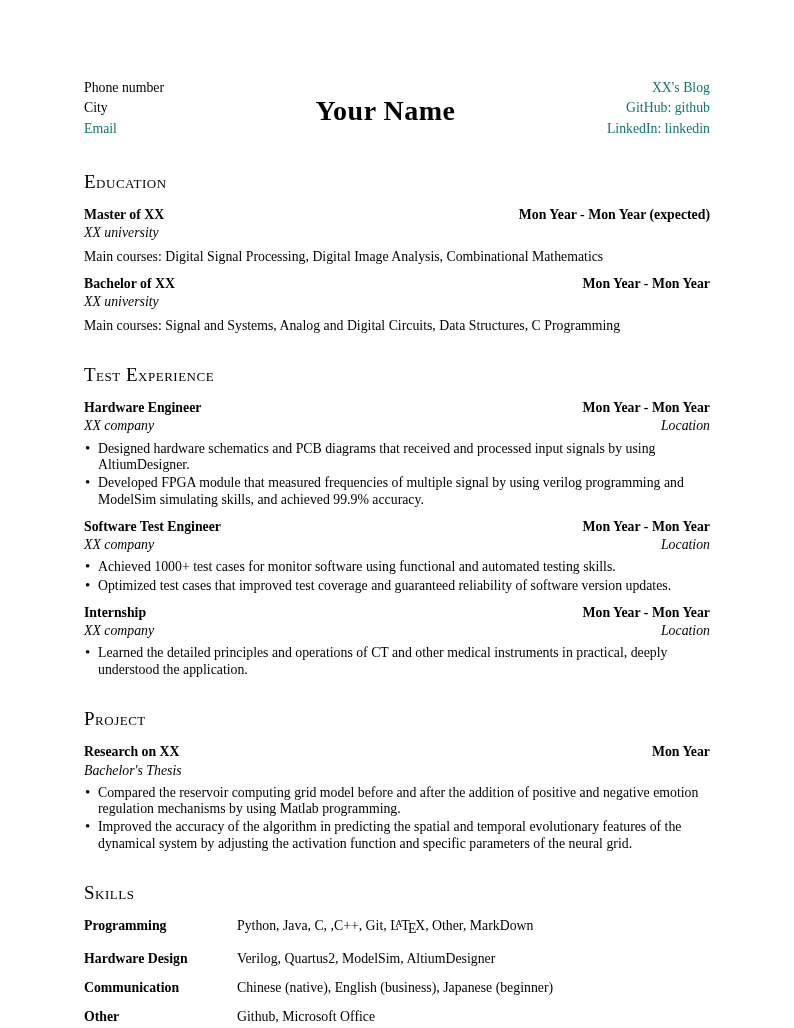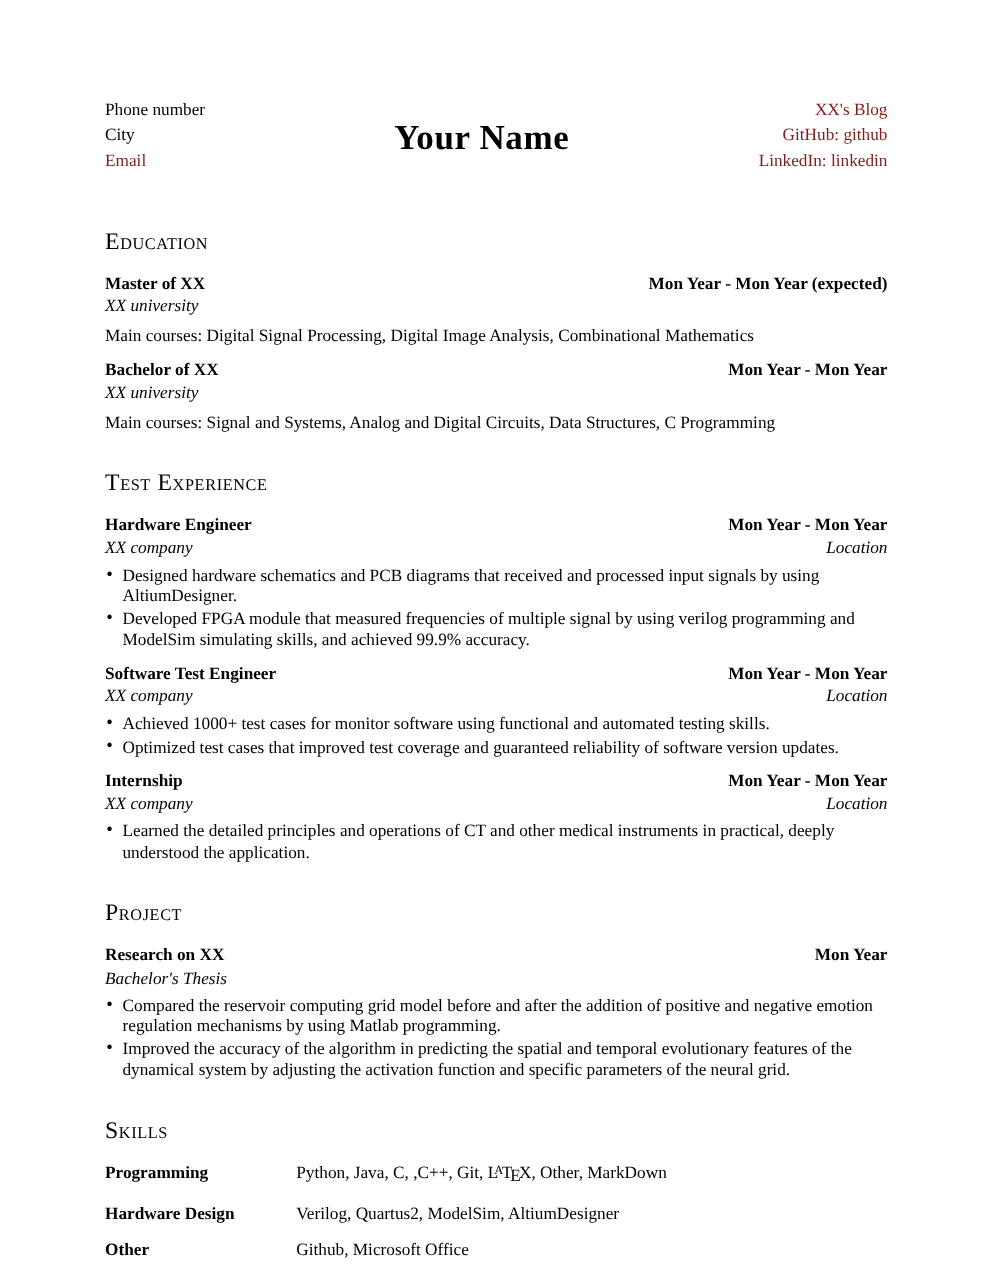--- a/index.html
+++ b/index.html
@@ -12,28 +12,28 @@
   .page {
     width: 794px;
     height: 1028px;
     margin: 0 auto;
     background: #ffffff;
     padding: 80px 84px 20px 84px;
     overflow: hidden;
     font-size: 13.8px;
     line-height: 1.18;
   }
-  a.link { color: #7f1d1d; text-decoration: none; cursor: pointer; }
+  a.link { color: #0f766e; text-decoration: none; cursor: pointer; }
 
   
   .header {
     display: flex;
     justify-content: space-between;
     align-items: center;
-    margin-bottom: 42px;
+    margin-bottom: 30px;
   }
   .header-left { text-align: left; }
   .header-right { text-align: right; }
   .header-left div, .header-right div { margin-bottom: 4px; }
   .name {
     font-size: 28px;
     font-weight: bold;
     text-align: center;
     letter-spacing: 0.5px;
   }
@@ -225,20 +225,24 @@
     <div class="skill-row">
       <div class="skill-label">Programming</div>
       <div class="skill-value"><span>Python, Java, C, ,C++, Git, </span><span class="latex"><span>L</span><span class="lx-a">a</span><span>T</span><span class="lx-e">e</span><span>X</span></span><span>, Other, MarkDown</span></div>
     </div>
 
     <div class="skill-row">
       <div class="skill-label">Hardware Design</div>
       <div class="skill-value">Verilog, Quartus2, ModelSim, AltiumDesigner</div>
     </div>
 
+    <div class="skill-row">
+      <div class="skill-label">Communication</div>
+      <div class="skill-value">Chinese (native), English (business), Japanese (beginner)</div>
+    </div>
 
     <div class="skill-row">
       <div class="skill-label">Other</div>
       <div class="skill-value">Github, Microsoft Office</div>
     </div>
   </div>
 
 </div>
 
 </body></html>

